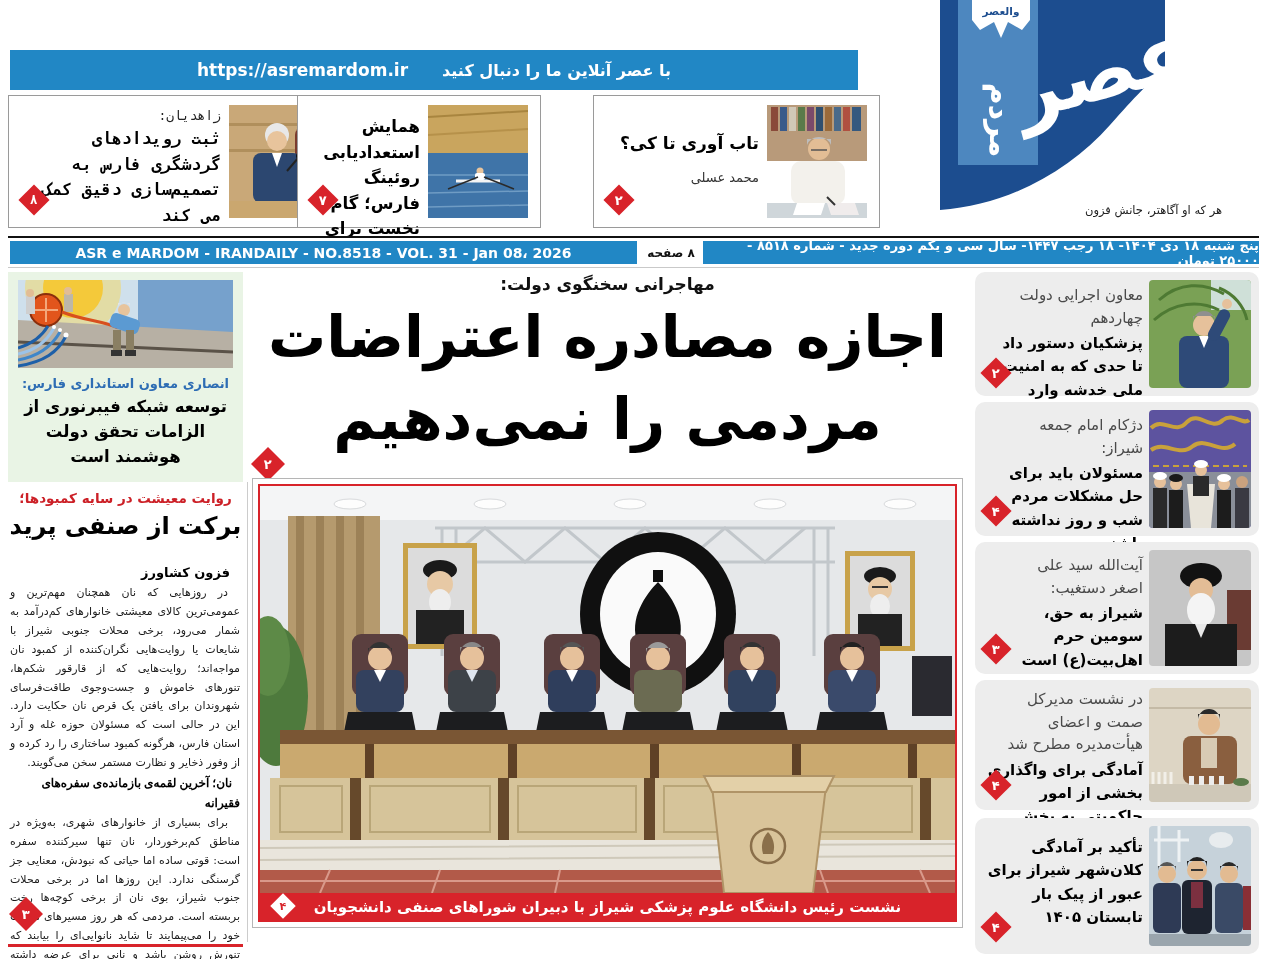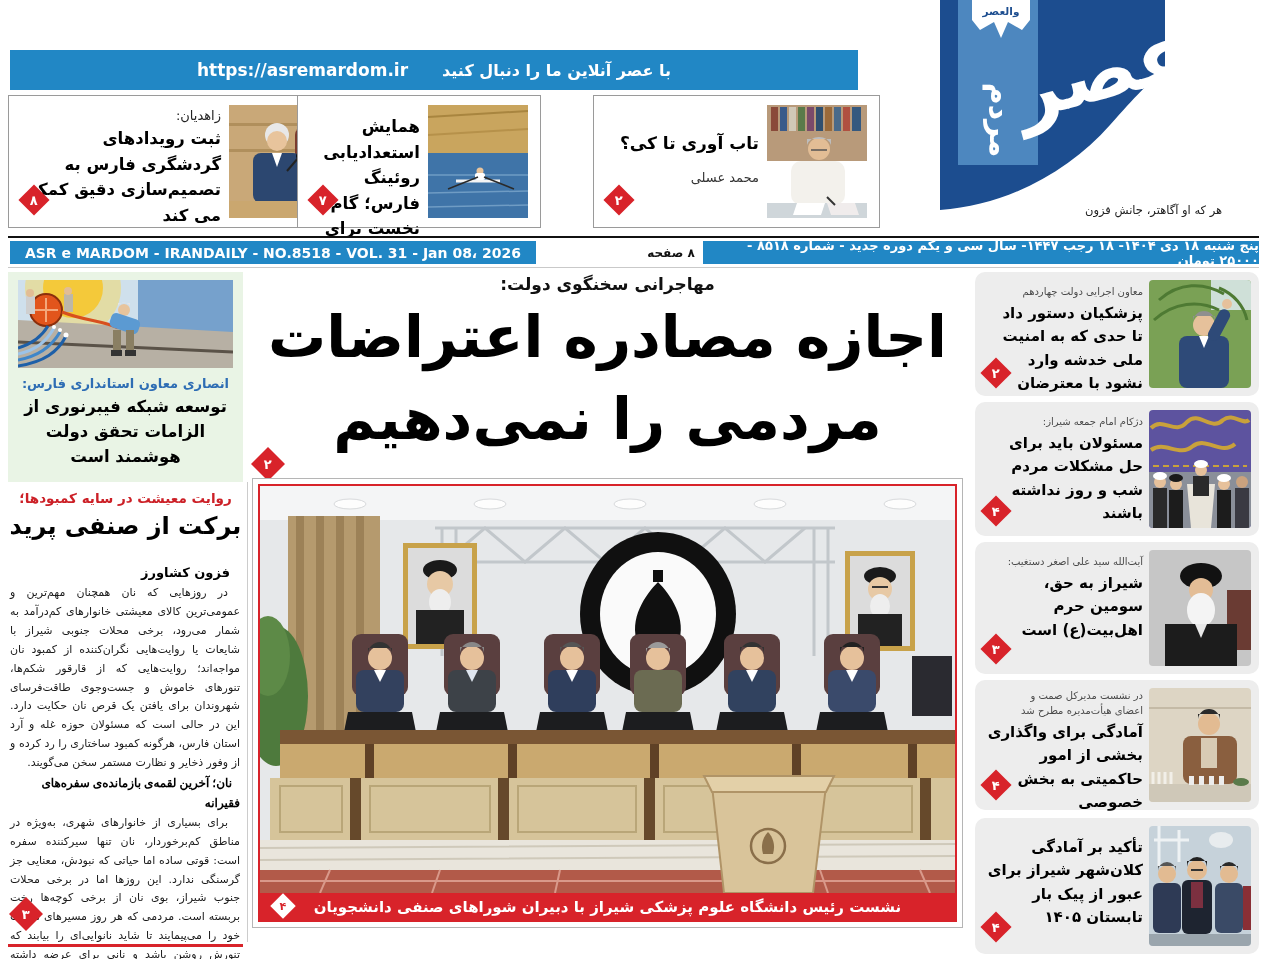--- a/index.html
+++ b/index.html
@@ -16,21 +16,21 @@
   .dmd>span{ transform:rotate(-45deg); color:#fff; font-weight:bold; font-size:13px; line-height:1; }
   .dmd.inv{ background:#fff; } .dmd.inv>span{ color:var(--red); }
   .teaser{ position:absolute; top:95px; height:133px; background:#fff; border:1px solid #9a9a9a; }
   .teaser .pic{ position:absolute; right:12px; top:9px; width:100px; height:113px; overflow:hidden; }
   .teaser .txt{ position:absolute; right:120px; left:10px; top:12px; direction:rtl; text-align:right; }
   .teaser .kick{ font-size:13px; color:#222; margin-bottom:3px; }
   .teaser .ttl{ font-size:16.5px; font-weight:bold; color:#000; line-height:1.55; }
   .card{ position:absolute; left:975px; width:284px; background:var(--card); border-radius:10px; }
   .card .pic{ position:absolute; right:8px; top:8px; bottom:8px; width:102px; border-radius:4px; overflow:hidden; }
   .card .txt{ position:absolute; right:116px; left:12px; top:12px; direction:rtl; text-align:right; }
-  .card .kick{ font-size:10px; color:#4a4a4a; line-height:1.5; margin-bottom:3px;margin-left:20px; }
+  .card .kick{ font-size:15px; color:#4a4a4a; line-height:1.5; margin-bottom:3px;margin-left:20px; }
   .card .ttl{ font-size:15px; font-weight:bold; color:#000; line-height:1.55; }
   .bluebar{ position:absolute; background:var(--bar-blue); color:#fff; display:flex;
             align-items:center; justify-content:center; }
   .bodytxt{ font-size:11px; line-height:1.72; text-align:justify; color:#1a1a1a; text-indent:12px; }
   svg{ display:block; }
 </style>
 </head>
 <body>
 
 <div class="page">
@@ -46,21 +46,21 @@
       <rect x="78" y="0" width="80" height="165" fill="#4d87bf"></rect>
       <path d="M 60,228 L 60,210 C 130,205 190,170 230,125 C 255,97 270,80 285,72 L 285,230 L 60,230 Z" fill="#ffffff"></path>
       <text x="228" y="98" transform="rotate(-15 228 98)" text-anchor="middle" font-size="78" font-weight="bold" fill="#ffffff">عصر</text>
       <text x="118" y="128" transform="rotate(90 118 120)" text-anchor="middle" font-size="30" font-weight="bold" fill="#ffffff">مردم</text>
       <polygon points="92,0 150,0 150,20 142,30 128,22 121,38 114,22 100,30 92,20" fill="#ffffff"></polygon>
       <text x="121" y="15" text-anchor="middle" font-size="10.5" font-weight="bold" fill="#1c4d8f">والعصر</text>
     </svg>
   </div>
   <div class="abs rtl" style="left:1085px; top:203px; width:177px; font-size:11.5px; color:#222; text-align:left;">هر که او آگاهتر، جانش فزون</div>
 
-  <div class="teaser" style="left:8px; width:334px;">
+  <div class="teaser" style="left:8px; width:334px;font-family:Liberation Mono, monospace;">
     <div class="pic">
       <svg width="100" height="113" viewBox="0 0 100 113">
         <rect width="100" height="113" fill="#c9a878"></rect>
         <rect y="18" width="100" height="3" fill="#b08f5c"></rect>
           <rect y="44" width="100" height="3" fill="#b08f5c"></rect>
         <rect x="66" y="22" width="30" height="34" rx="8" fill="#7a3b2e"></rect>
         <circle cx="48" cy="30" r="12" fill="#e8e8e8"></circle>
         <circle cx="48" cy="36" r="10" fill="#e8c49c"></circle>
         <rect x="24" y="48" width="48" height="50" rx="8" fill="#2c4770"></rect>
         <polygon points="43,48 53,48 48,62" fill="#ffffff"></polygon>
@@ -130,21 +130,21 @@
     <div class="txt">
       <div class="ttl" style="font-size:17px; margin-top:22px;">تاب آوری تا کی؟</div>
       <div style="font-size:13px; color:#333; margin-top:14px;">محمد عسلی</div>
     </div>
     <div class="dmd" style="left:14px; bottom:16px;">
       <span>۲</span>
     </div>
   </div>
 
   <div class="abs" style="left:8px; top:236px; width:1251px; height:2px; background:#111;"></div>
-  <div class="bluebar" style="left:10px; top:241px; width:526px; height:23px;">
+  <div class="bluebar" style="left:10px; top:241px; width:627px; height:23px;">
     <span style="font-size:14px; font-weight:bold;">ASR e MARDOM - IRANDAILY - NO.8518 - VOL. 31 -  Jan 08، 2026</span>
   </div>
   <div class="abs rtl" style="left:639px; top:241px; width:64px; height:23px; display:flex; align-items:center; justify-content:center; font-size:12px; font-weight:bold; color:#111;">۸ صفحه</div>
   <div class="bluebar rtl" style="left:703px; top:241px; width:556px; height:23px;padding-left:30px;">
     <span style="font-size:13px; font-weight:bold;">پنج شنبه ۱۸ دی ۱۴۰۴- ۱۸ رجب ۱۴۴۷- سال سی و یکم دوره جدید - شماره ۸۵۱۸ - ۲۵۰۰۰ تومان</span>
   </div>
   <div class="abs" style="left:8px; top:267px; width:1251px; height:1px; background:#c9c9c9;"></div>
 
   <div class="abs rtl" style="left:255px; top:274px; width:705px; text-align:center; font-size:17px; font-weight:bold; color:#111;">مهاجرانی سخنگوی دولت:</div>
   <div class="abs rtl" style="left:255px; top:296px; width:705px; text-align:center; font-size:58px; font-weight:bold; color:#000; line-height:1.42;">

